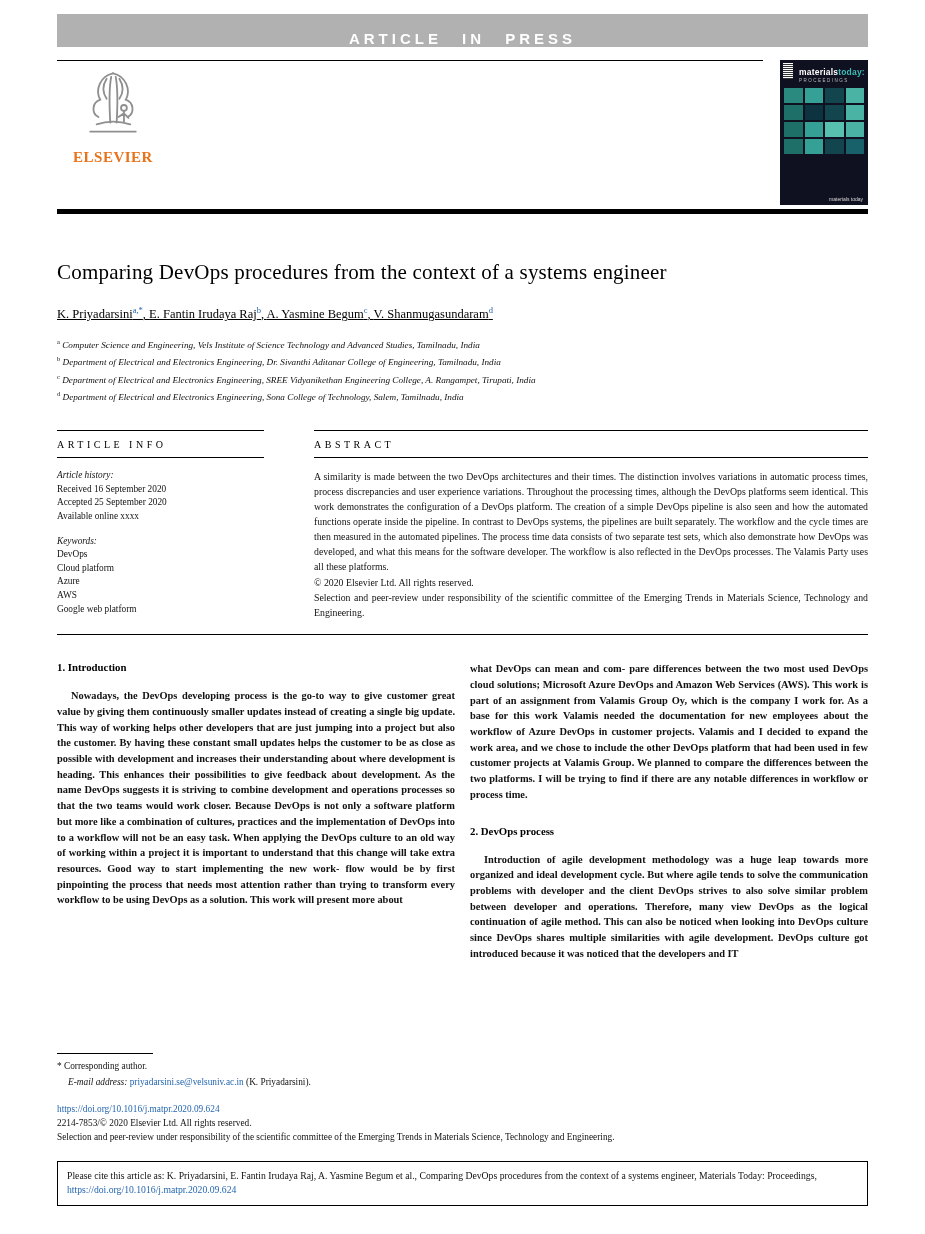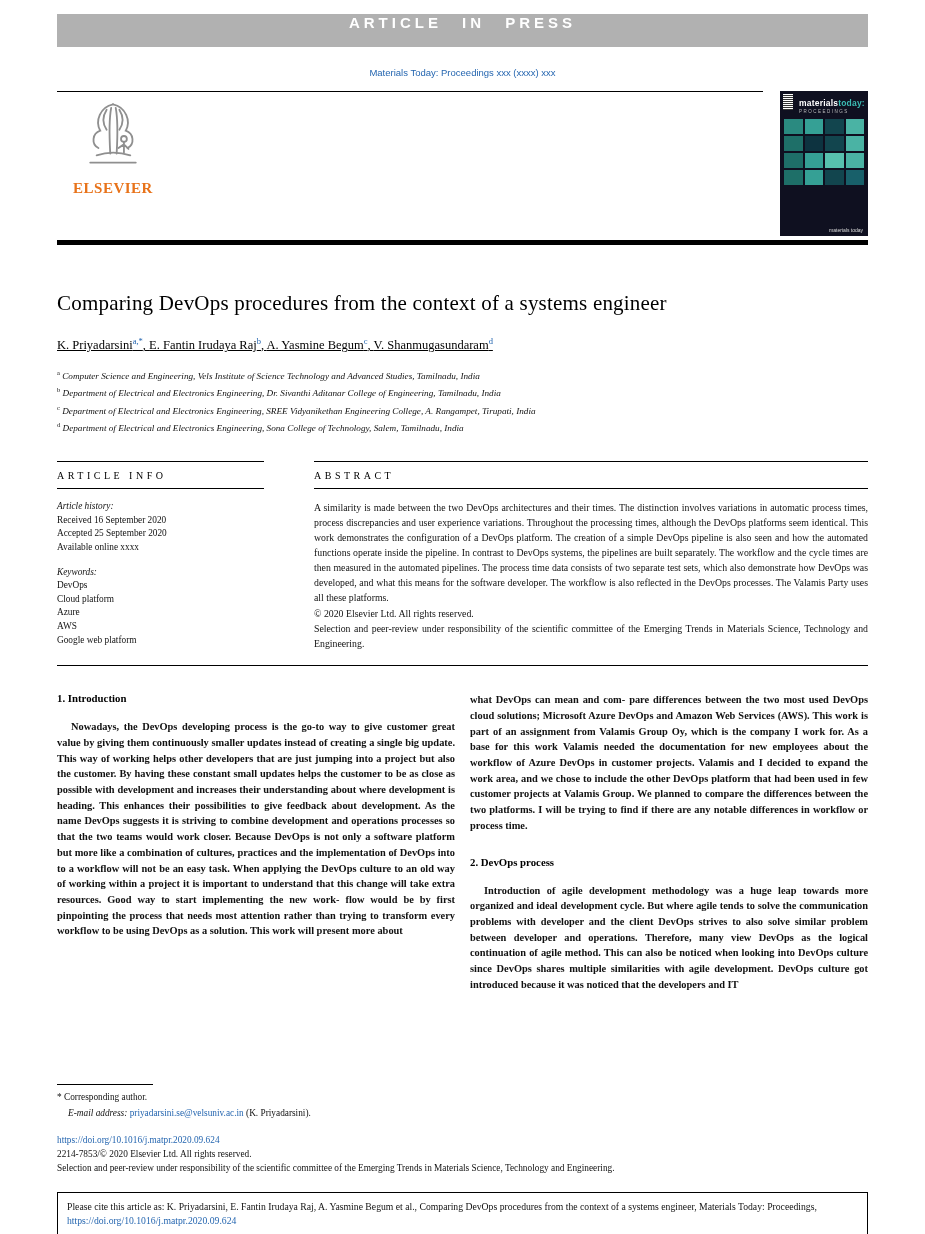--- a/index.html
+++ b/index.html
@@ -10,21 +10,21 @@
   }
   *{box-sizing:border-box;}
   body{margin:0;background:#fff;}
   .page{width:925px;height:1234px;overflow:hidden;background:#fff;color:#111;
         font-family:"Liberation Serif",serif;margin:0 auto;position:relative;}
   .content{padding:0 57px;}
 
   
   .banner{margin-top:14px;height:33px;background:var(--banner_bg);color:#fff;
           font-family:"Liberation Sans",sans-serif;font-weight:bold;font-size:15px;
-          letter-spacing:4px;word-spacing:12px;display:flex;align-items:flex-start;justify-content:center;}
+          letter-spacing:4px;word-spacing:12px;display:flex;align-items:flex-end;justify-content:center;}
   .journal-ref{text-align:center;margin-top:20px;font-family:"Liberation Sans",sans-serif;
                font-size:9.5px;color:var(--link);}
   .journal-ref a{color:var(--link);text-decoration:none;}
 
   
   .header-row{display:flex;margin-top:13px;}
   .header-main{flex:1;border-top:1.5px solid #000;display:flex;}
   .logo-box{width:112px;background:#fff;display:flex;flex-direction:column;align-items:center;padding-top:5px;}
   .logo-text{color:var(--elsevier_orange);font-size:15px;font-weight:bold;letter-spacing:.5px;margin-top:1px;}
   .center-box{flex:1;background:#e7e7e7;height:115px;display:flex;flex-direction:column;align-items:center;padding-top:13px;}
@@ -101,23 +101,20 @@
 </head>
 <body>
 
 <div class="page">
   <div class="content">
 
     <div class="banner">
       <span>ARTICLE IN PRESS</span>
     </div>
 
-    <div class="journal-ref">
-      <a>Materials Today: Proceedings xxx (xxxx) xxx</a>
-    </div>
 
     <div class="header-row">
       <div class="header-main">
         <div class="logo-box">
           <svg class="tree-svg" width="82" height="82" viewBox="0 0 90 90">
             <g fill="none" stroke="#8f8f8f" stroke-width="2" stroke-linecap="round">
               <path d="M45 8 C31 11 25 26 31 37 C22 40 21 52 29 56"></path>
               <path d="M45 8 C59 11 65 26 59 37 C68 40 69 52 61 56"></path>
               <path d="M38 14 C33 22 34 30 38 36"></path>
               <path d="M52 14 C57 22 56 30 52 36"></path>

